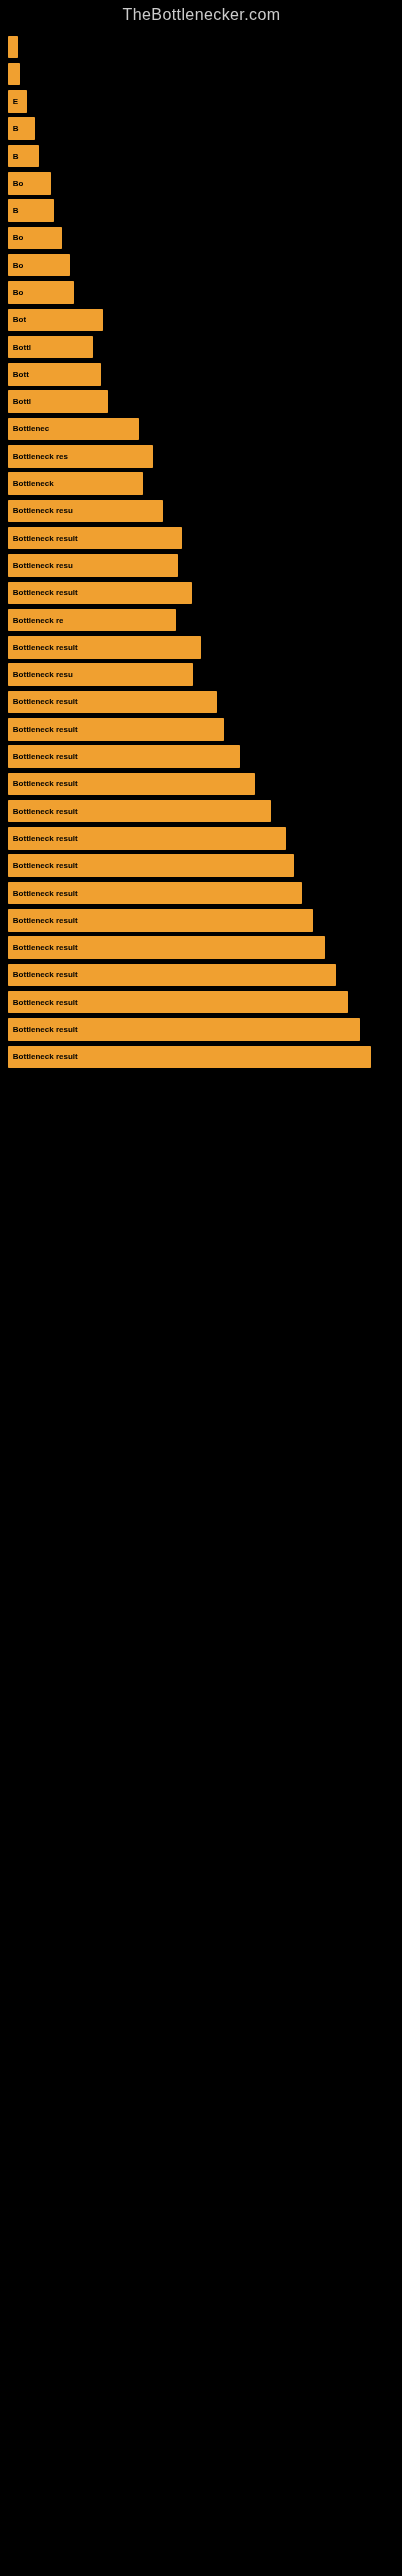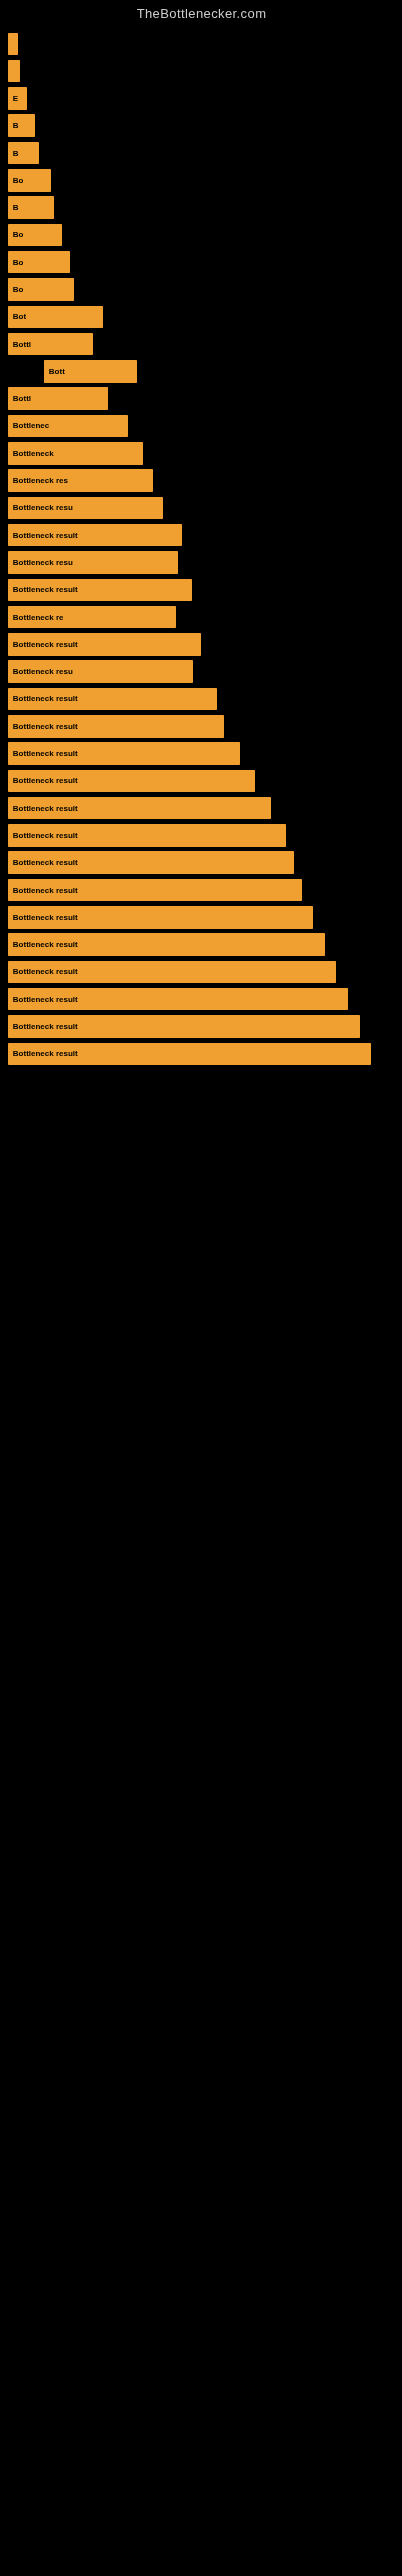--- a/index.html
+++ b/index.html
@@ -9,21 +9,21 @@
     }
     body {
       background-color: #000;
       width: 403px;
       min-height: 2576px;
       font-family: Arial, sans-serif;
       position: relative;
     }
     .site-title {
       color: #ccc;
-      font-size: 13px;
+      font-size: 16px;
       text-align: center;
       padding: 6.4px 0 3.2px 0;
       letter-spacing: 0.4px;
     }
     .bars-container {
       padding: 8px 0 0 8px;
       display: flex;
       flex-direction: column;
       gap: 0px;
     }
@@ -109,45 +109,45 @@
       <div class="bar" style="width: 95px;">
         <span class="bar-label">Bot</span>
       </div>
     </div>
     <div class="bar-row">
       <div class="bar" style="width: 85px;">
         <span class="bar-label">Bottl</span>
       </div>
     </div>
     <div class="bar-row">
-      <div class="bar" style="width: 93px; margin-left: 36px;">
+      <div class="bar" style="width: 93px;">
         <span class="bar-label">Bott</span>
       </div>
     </div>
     <div class="bar-row">
       <div class="bar" style="width: 100px;">
         <span class="bar-label">Bottl</span>
       </div>
     </div>
     <div class="bar-row">
-      <div class="bar" style="width: 120px; text-align: right;">
+      <div class="bar" style="width: 131px; text-align: right;">
         <span class="bar-label">Bottlenec</span>
+      </div>
+    </div>
+    <div class="bar-row">
+      <div class="bar" style="width: 145px;">
+        <span class="bar-label">Bottleneck res</span>
       </div>
     </div>
     <div class="bar-row">
       <div class="bar" style="width: 135px;">
         <span class="bar-label">Bottleneck</span>
       </div>
     </div>
     <div class="bar-row">
-      <div class="bar" style="width: 145px;">
-        <span class="bar-label">Bottleneck res</span>
-      </div>
-    </div>
-    <div class="bar-row">
       <div class="bar" style="width: 155px;">
         <span class="bar-label">Bottleneck resu</span>
       </div>
     </div>
     <div class="bar-row">
       <div class="bar" style="width: 174px;">
         <span class="bar-label">Bottleneck result</span>
       </div>
     </div>
     <div class="bar-row">

